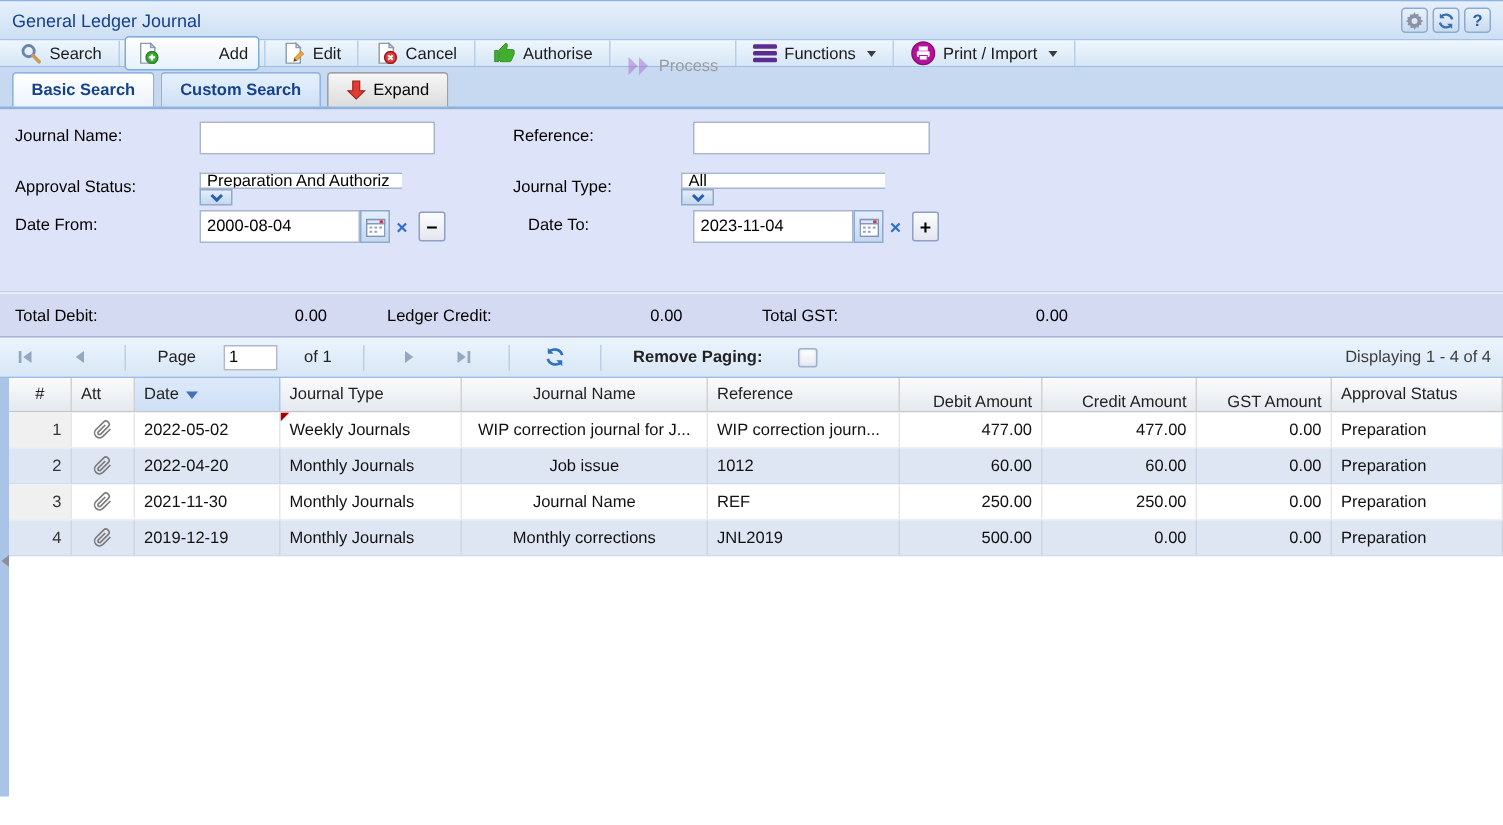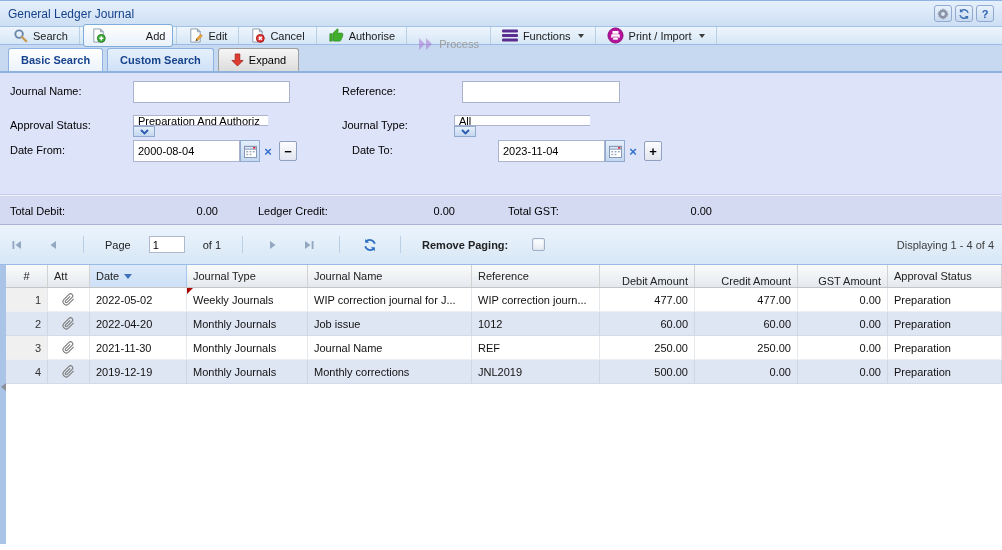--- a/index.html
+++ b/index.html
@@ -80,21 +80,21 @@
     background:linear-gradient(#fcfcfc,#e2e6ef);
     display:flex; align-items:center; justify-content:center; font-weight:bold; font-size:13px;
   }
   
   .totals-bar { position:relative; height:30px; background:#d3daf1;
     border-top:1px solid #eef1fb; border-bottom:1px solid #aab3d6; }
   .tot-label { position:absolute; top:9px; color:#000; }
   .tot-value { position:absolute; top:9px; text-align:right; color:#000; }
   
   .paging-bar {
-    height:40px; display:flex; align-items:center; gap:18px; padding:0 8px;
+    height:27px; display:flex; align-items:center; gap:18px; padding:0 8px;
     background:linear-gradient(#ebf4fd,#d8e7f5); border-bottom:1px solid #99bbe8; color:#222;
   }
   .pg-ico { width:18px; height:18px; display:flex; align-items:center; justify-content:center; }
   .page-input { width:36px; height:17px; border:1px solid #b0b8cc; font-size:11px; padding:0 3px;
     font-family:"Liberation Sans",sans-serif; }
   .chk {
     width:13px; height:13px; border:1px solid #9fb0c8; border-radius:2px;
     background:linear-gradient(#ffffff,#e6ebf2); box-shadow:inset 0 0 2px #c9d4e2; margin-left:6px;
   }
   .displaying { margin-left:auto; color:#3c3c3c; }
@@ -119,21 +119,21 @@
   .grow.alt .gcell { border-right-color:#cdd6e5; }
   .gcell.right { justify-content:flex-end; }
   .gcell.center { justify-content:center; }
   .gcell.numcol { background:#f0f0f0; justify-content:flex-end; color:#333; }
   .grow.alt .gcell.numcol { background:transparent; }
   .gcell.dirty { position:relative; }
   .gcell.dirty::before { content:""; position:absolute; left:0; top:0; width:0; height:0;
     border-top:6px solid #a00; border-right:6px solid transparent; }
   
   .w-num{width:42px;} .w-att{width:42px;} .w-date{width:97px;} .w-type{width:121px;}
-  .w-name{width:164px;} .w-ref{width:128px;} .w-debit{width:95px;} .w-credit{width:103px;}
+  .w-name{width:164px;justify-content:center;} .w-ref{width:128px;} .w-debit{width:95px;} .w-credit{width:103px;}
   .w-gst{width:90px;} .w-status{width:114px;}
   .grid-rest { height:167px; background:#fff; }
 </style>
 </head>
 <body>
 
 <div class="window">
 
   <div class="titlebar">
     <span class="title-text">General Ledger Journal</span>
@@ -316,21 +316,21 @@
               <rect x="2.5" y="9.5" width="2" height="1.5"></rect>
               <rect x="6" y="9.5" width="2" height="1.5"></rect>
             </g>
           </svg>
       </span>
       <span class="clear-x">×</span>
       <span class="pm-btn">−</span>
     </div>
 
     <span class="flabel" style="left:342px; top:71px;padding-left:10px;">Date To:</span>
-    <div class="dategroup" style="left:462px; top:67px;margin-left:36px;">
+    <div class="dategroup" style="left:462px; top:67px;">
       <input class="txt date-input" value="2023-11-04" style="">
       <span class="trigger cal-trigger">
         <svg width="13" height="13" viewBox="0 0 14 14">
             <rect x="0.5" y="1.5" width="13" height="12" fill="#fff" stroke="#7f93b5"></rect>
             <rect x="0.5" y="1.5" width="13" height="3" fill="#dce6f4" stroke="#7f93b5"></rect>
             <rect x="9.8" y="2.1" width="2.4" height="1.8" fill="#d23"></rect>
             <g fill="#9aa7bd">
               <rect x="2.5" y="6.5" width="2" height="1.5"></rect>
               <rect x="6" y="6.5" width="2" height="1.5"></rect>
               <rect x="9.5" y="6.5" width="2" height="1.5"></rect>

